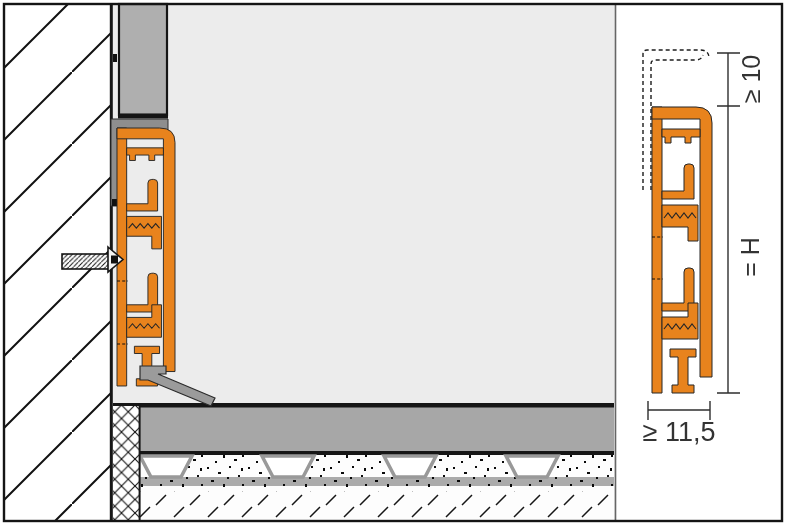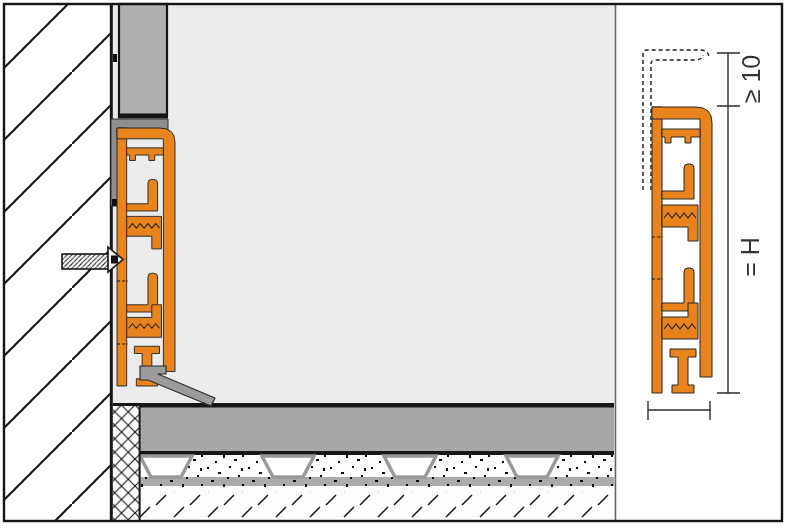--- a/index.html
+++ b/index.html
@@ -133,14 +133,15 @@
       <path class="dim" d="M648,401 V420 M710,401 V420"></path>
     </g>
   </g>
 
   <line x1="615.5" y1="4" x2="615.5" y2="521" stroke="#666" stroke-width="1.6"></line>
   <rect x="4" y="4" width="778" height="517" fill="none" stroke="#151515" stroke-width="2.4"></rect>
 </svg>
 
 <div class="dim-label rot" id="lbl-10">≥ 10</div>
 <div class="dim-label rot" id="lbl-h">= H</div>
+<div class="dim-label" id="lbl-115">≥ 11,5</div>
 
 </div>
 
 </body></html>

